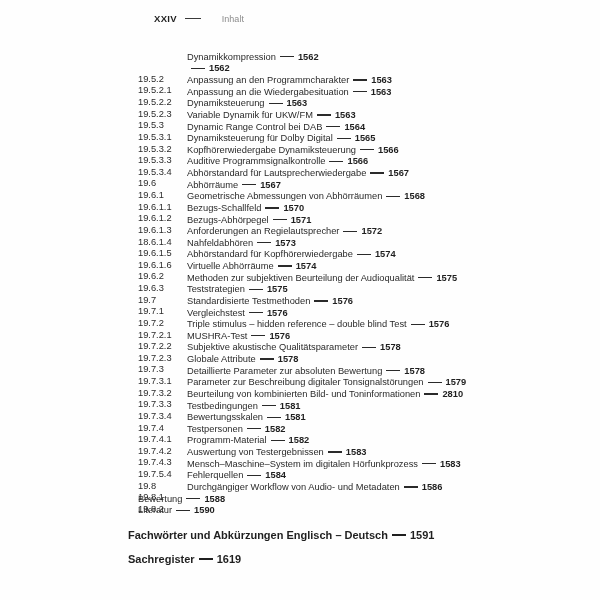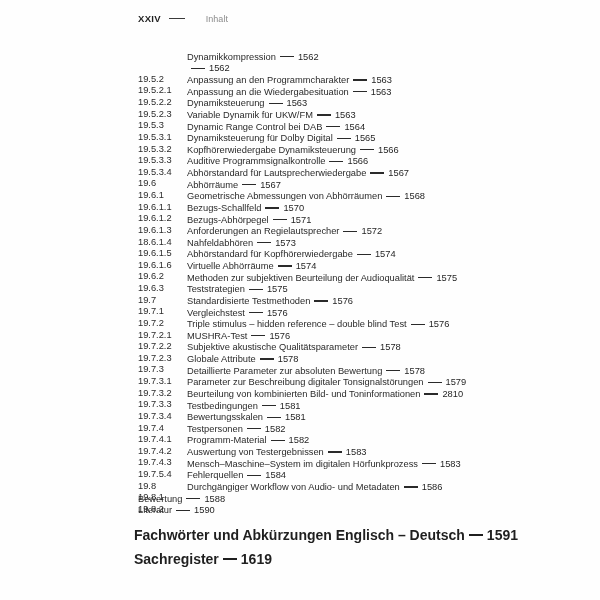--- a/index.html
+++ b/index.html
@@ -12,21 +12,21 @@
   }
   .page {
     position: relative;
     width: 600px;
     height: 600px;
     background: #fefefe;
   }
   
   .header {
     position: absolute;
-    left: 138px;
+    left: 154px;
     top: 13px;
     display: flex;
     align-items: center;
     font-size: 9.5px;
   }
   .header .folio {
     font-weight: bold;
     letter-spacing: 0.3px;
     color: #1f1f1f;
   }
@@ -68,30 +68,30 @@
   .toc-row .dash {
     display: inline-block;
     width: 14px;
     height: 1.2px;
     background: #2a2a2a;
     margin: 0 4px;
     flex: none;
     align-self: center;
   }
   .toc-row .pg {
-    font-weight: normal;
+    font-weight: bold;
     color: #1f1f1f;
   }
   
   .back-matter {
     position: absolute;
-    left: 134px;
+    left: 128px;
     top: 529px;
     width: 430px;
-    font-size: 14px;
+    font-size: 11px;
   }
   .back-row {
     display: flex;
     align-items: center;
     height: 12px;
     white-space: nowrap;
     font-weight: bold;
   }
   .back-row + .back-row { margin-top: 12px; }
   .back-row .dash {

